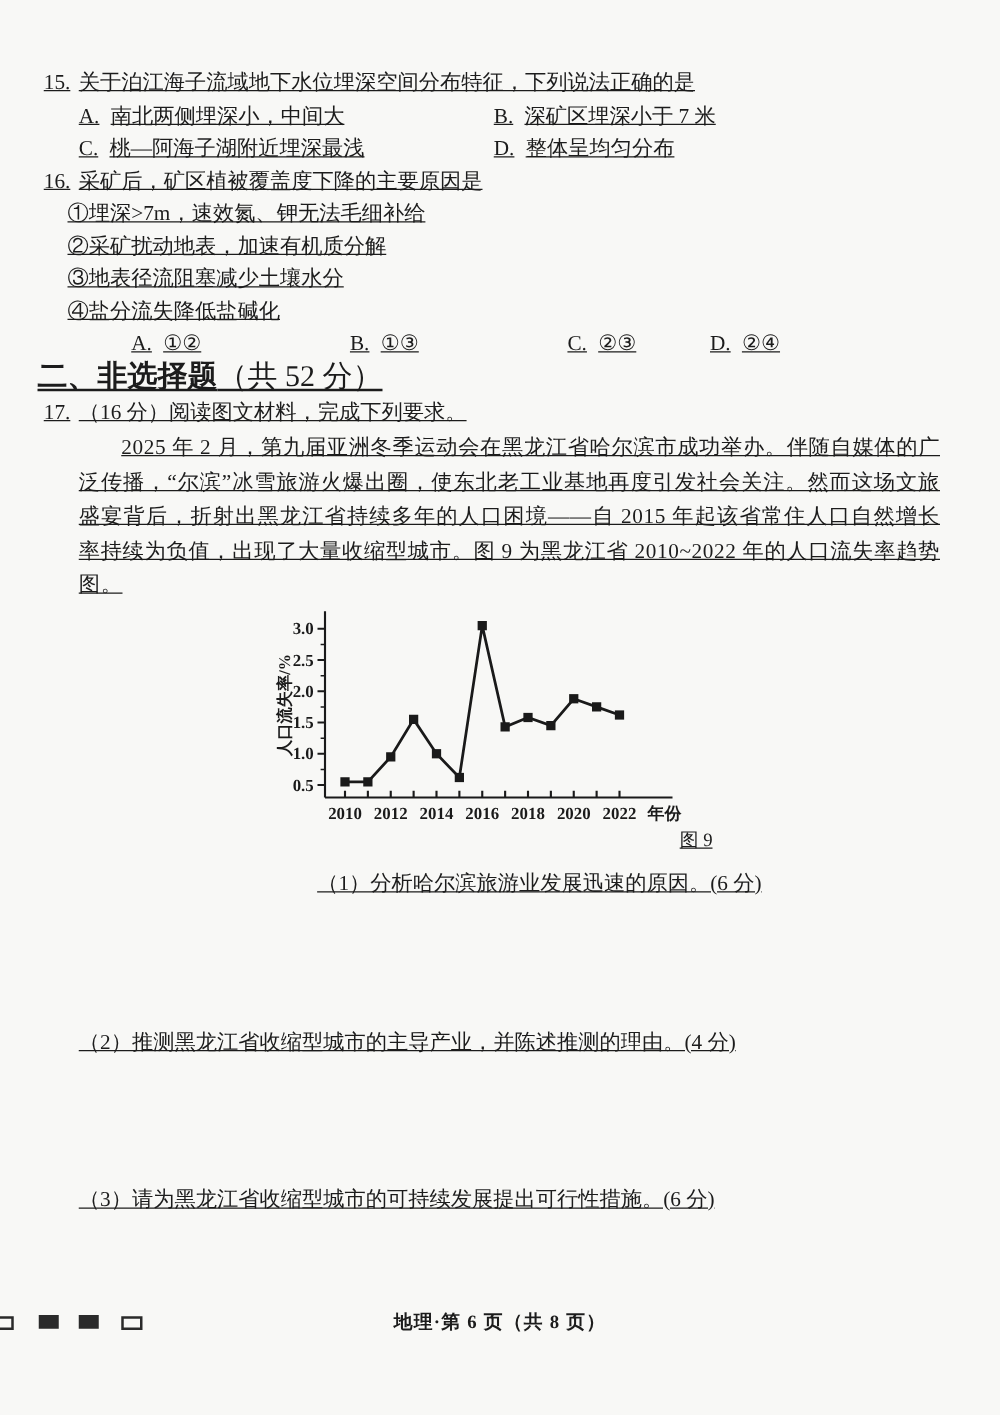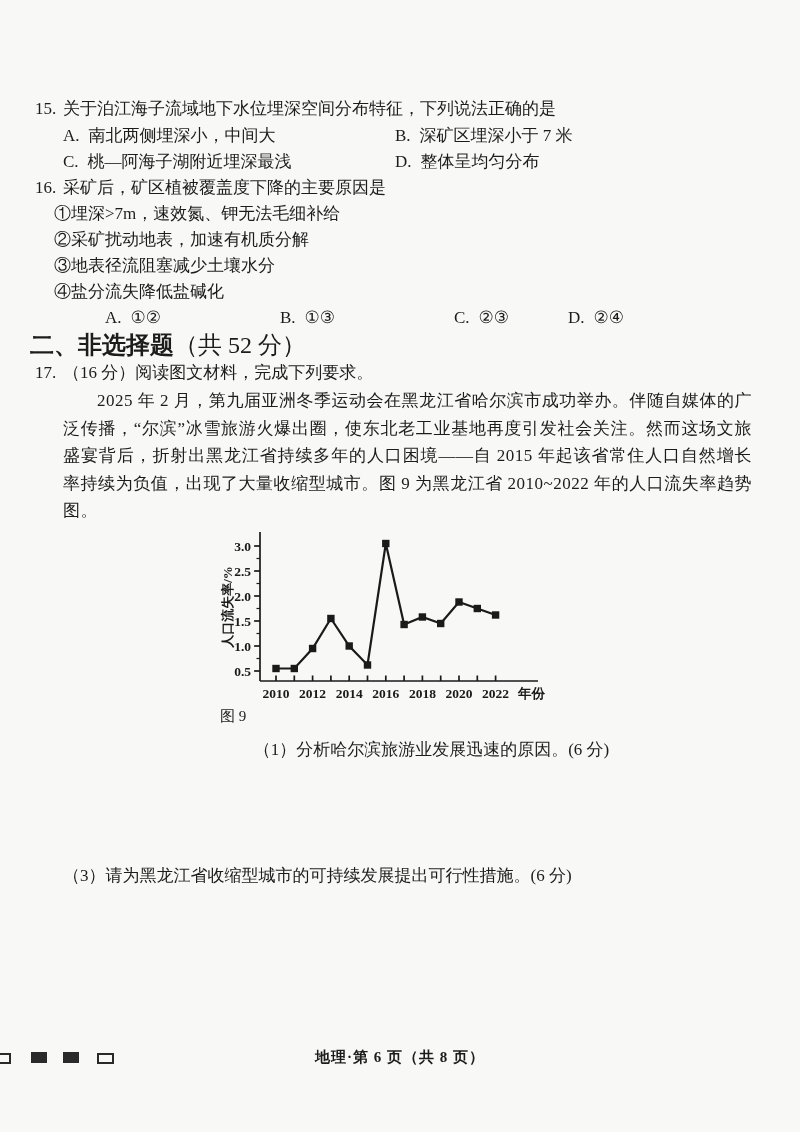--- a/index.html
+++ b/index.html
@@ -3,21 +3,21 @@
 <meta charset="utf-8">
 <style>
   html,body { margin:0; padding:0; }
   body { width:800px; height:1132px; background:#ededeb; }
   .page {
     position:relative; width:800px; height:1132px; overflow:hidden;
     background:#f8f8f6;
     font-family:"Liberation Serif","DejaVu Serif",serif;
     color:#1c1c1c; font-size:17px;
   }
-  .content { padding-top:95px; }
+  .content { padding-top:52px;text-decoration:underline; }
 
   .q-row { display:flex; padding-left:35px; padding-right:58px; line-height:28px; }
   .q-num { width:28px; flex:none; }
   .q-body { flex:1; }
 
   .opts2 {
     display:grid; grid-template-columns:332px auto;
     padding-left:63px; padding-right:40px; line-height:26px;
   }
   .opt-label { margin-right:9px; }
@@ -33,21 +33,21 @@
   .section-heading { padding-left:30px; line-height:28px; font-size:24px; }
   .section-title { font-weight:bold; }
 
   .material {
     margin:0 48px 0 63px; text-indent:2em; text-align:justify;
     line-height:27.5px; letter-spacing:0.5px;
   }
 
   .chart-figure { margin:2px 0 0 220px; width:350px; }
   .chart-figure svg { display:block; }
-  .chart-caption { text-align:left; font-size:15px; line-height:20px; margin-top:1px; }
+  .chart-caption { text-align:right; font-size:15px; line-height:20px; margin-top:1px; }
 
   .subq { padding-left:63px; line-height:24px; }
   .subq-1 { margin-top:12px;text-align:center; }
   .subq-2 { margin-top:103px; }
   .subq-3 { margin-top:102px; }
 
   .footer-line {
     position:absolute; top:1048px; left:0; width:100%;
     text-align:center; font-size:15px; font-weight:bold; letter-spacing:1px;
   }
@@ -171,20 +171,21 @@
           <rect x="198.70000000000002" y="86.3" width="7.4" height="7.4" fill="#1a1a1a"></rect>
           <rect x="217.00000000000003" y="92.8" width="7.4" height="7.4" fill="#1a1a1a"></rect>
           <rect x="235.3" y="71.3" width="7.4" height="7.4" fill="#1a1a1a"></rect>
           <rect x="253.60000000000002" y="77.8" width="7.4" height="7.4" fill="#1a1a1a"></rect>
           <rect x="271.90000000000003" y="84.3" width="7.4" height="7.4" fill="#1a1a1a"></rect>
         </svg>
       <figcaption class="chart-caption">图 9</figcaption>
     </figure>
 
     <div class="subq subq-1">（1）分析哈尔滨旅游业发展迅速的原因。(6 分)</div>
+    <div class="subq subq-2">（2）推测黑龙江省收缩型城市的主导产业，并陈述推测的理由。(4 分)</div>
     <div class="subq subq-3">（3）请为黑龙江省收缩型城市的可持续发展提出可行性措施。(6 分)</div>
   </div>
 
   <div class="footer-line">地理·第 6 页（共 8 页）</div>
   <div class="reg-marks">
     <div class="reg-mark reg-outline" style="left:-5px;"></div>
     <div class="reg-mark reg-filled" style="left:31px; top:-1px;"></div>
     <div class="reg-mark reg-filled" style="left:63px; top:-1px;"></div>
     <div class="reg-mark reg-outline" style="left:97px; width:13px;"></div>
   </div>

